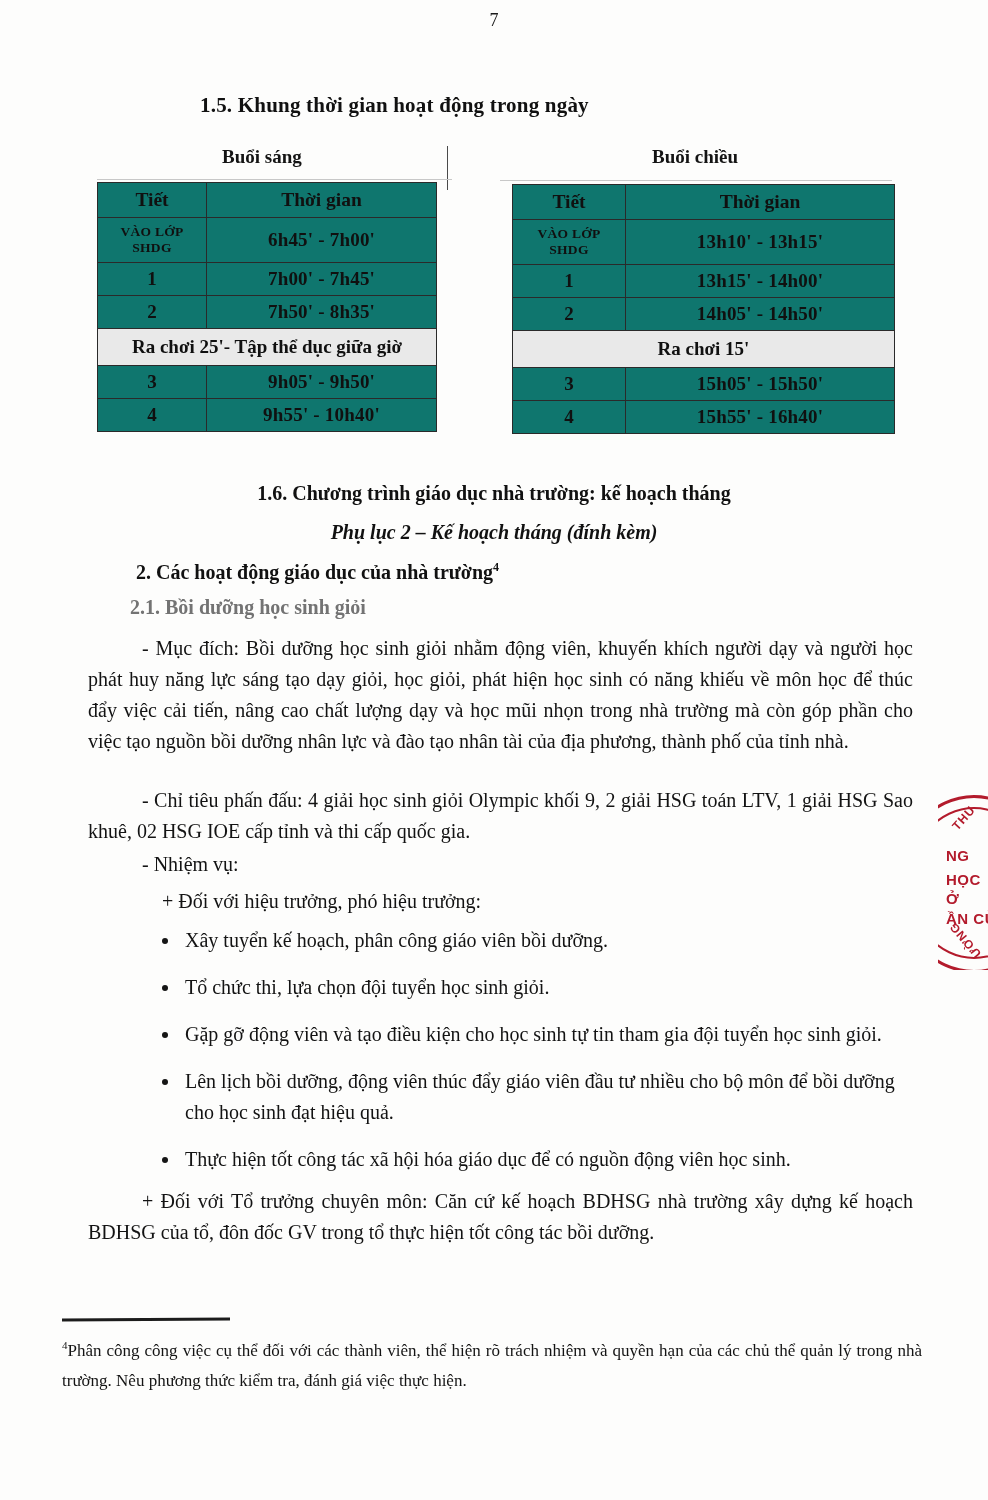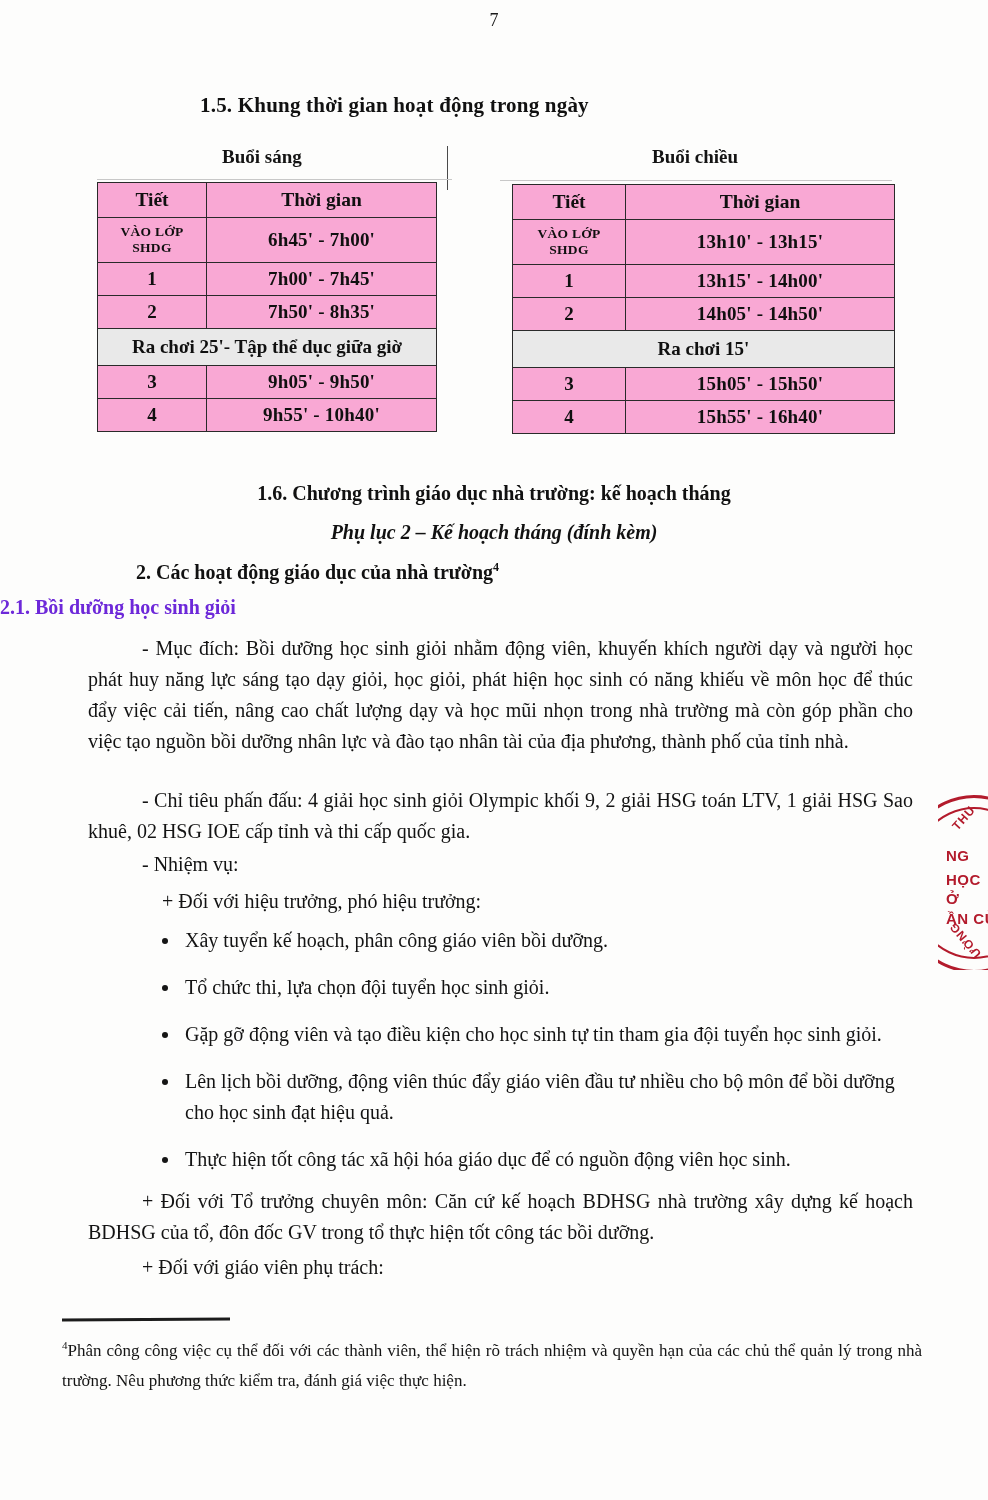--- a/index.html
+++ b/index.html
@@ -79,21 +79,21 @@
     left: 500px;
     width: 392px;
     height: 1px;
     background: #c8c8c8;
   }
 
   table.sched {
     position: absolute;
     border-collapse: collapse;
     table-layout: fixed;
-    background: #f9a8d4;
+    background: #0f766e;
     padding-left: 46px;
   }
   table.sched.left  { top: 36px; left: 97px;  width: 340px; }
   table.sched.right { top: 38px; left: 512px; width: 383px; }
 
   table.sched td {
     border: 1px solid #2a2a2a;
     text-align: center;
     vertical-align: middle;
     font-size: 19px;
@@ -137,21 +137,22 @@
   }
   .head-2 {
     font-size: 20px;
     font-weight: bold;
     padding-left: 88px;
     color: #111;
   }
   .head-21 {
     font-size: 20px;
     font-weight: bold;
-    color: #6d28d9;
+    padding-left: 130px;
+    color: #737373;
   }
   sup.fn { font-size: 12px; vertical-align: super; }
 
   p.para {
     margin: 0;
     font-size: 20px;
     line-height: 31px;
     text-align: justify;
     color: #131313;
     padding: 0 75px 0 88px;
@@ -382,23 +383,20 @@
       <li><span class="dot"></span><span>Gặp gỡ động viên và tạo điều kiện cho học sinh tự tin tham gia đội tuyển học sinh giỏi.</span></li>
       <li><span class="dot"></span><span>Lên lịch bồi dưỡng, động viên thúc đẩy giáo viên đầu tư nhiều cho bộ môn để bồi dưỡng cho học sinh đạt hiệu quả.</span></li>
       <li><span class="dot"></span><span>Thực hiện tốt công tác xã hội hóa giáo dục để có nguồn động viên học sinh.</span></li>
     </ul>
   </div>
 
   <div class="body-block" style="top:1186px;">
     <p class="para">+ Đối với Tổ trưởng chuyên môn: Căn cứ kế hoạch BDHSG nhà trường xây dựng kế hoạch BDHSG của tổ, đôn đốc GV trong tổ thực hiện tốt công tác bồi dưỡng.</p>
   </div>
 
-  <div class="body-block" style="top:1252px;">
-    <p class="para">+ Đối với giáo viên phụ trách:</p>
-  </div>
 
   <div class="footnote-rule"></div>
   <div class="footnote"><sup>4</sup><span>Phân công công việc cụ thể đối với các thành viên, thể hiện rõ trách nhiệm và quyền hạn của các chủ thể quản lý trong nhà trường. Nêu phương thức kiểm tra, đánh giá việc thực hiện.</span></div>
 
   <div class="stamp">
     <div class="ring-outer"></div>
     <div class="ring-inner"></div>
     <div class="arc-top">THU</div>
     <div class="line l1">NG</div>
     <div class="line l2">HỌC</div>

